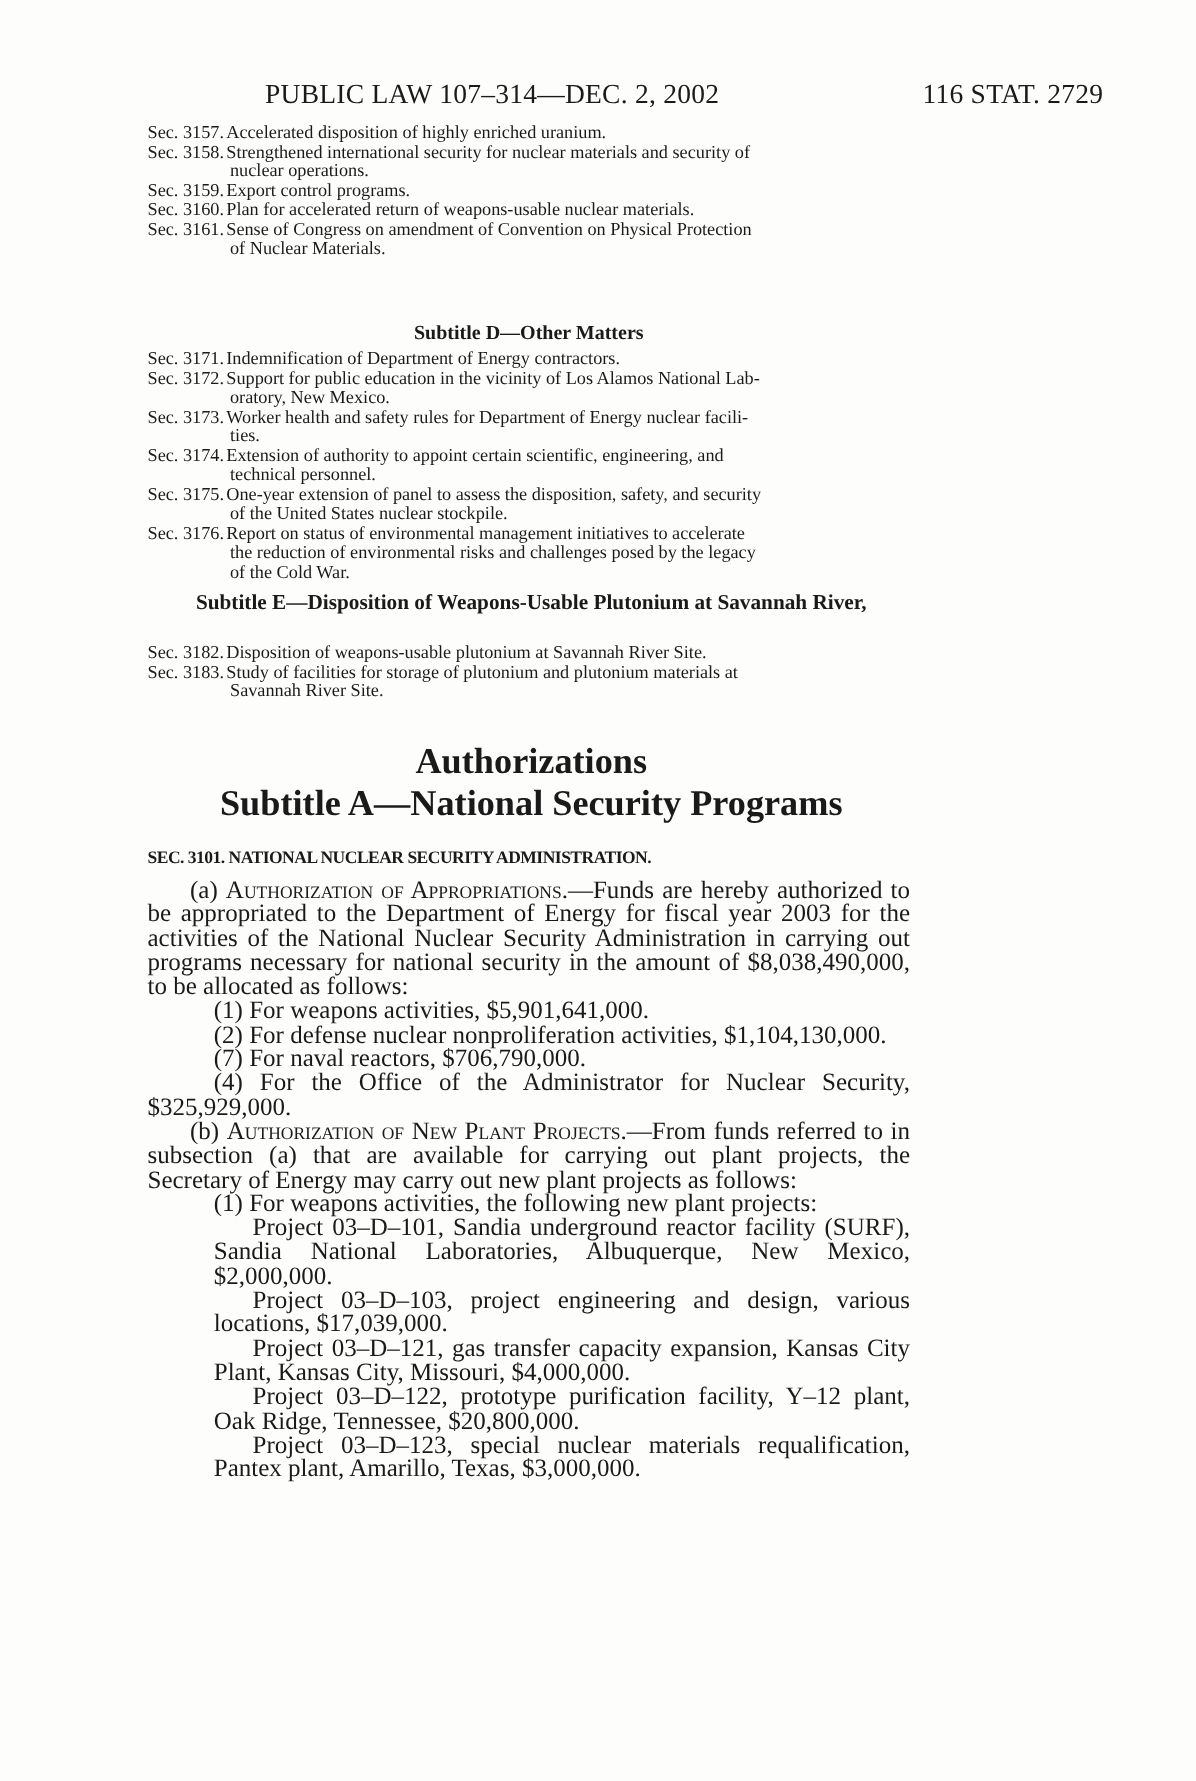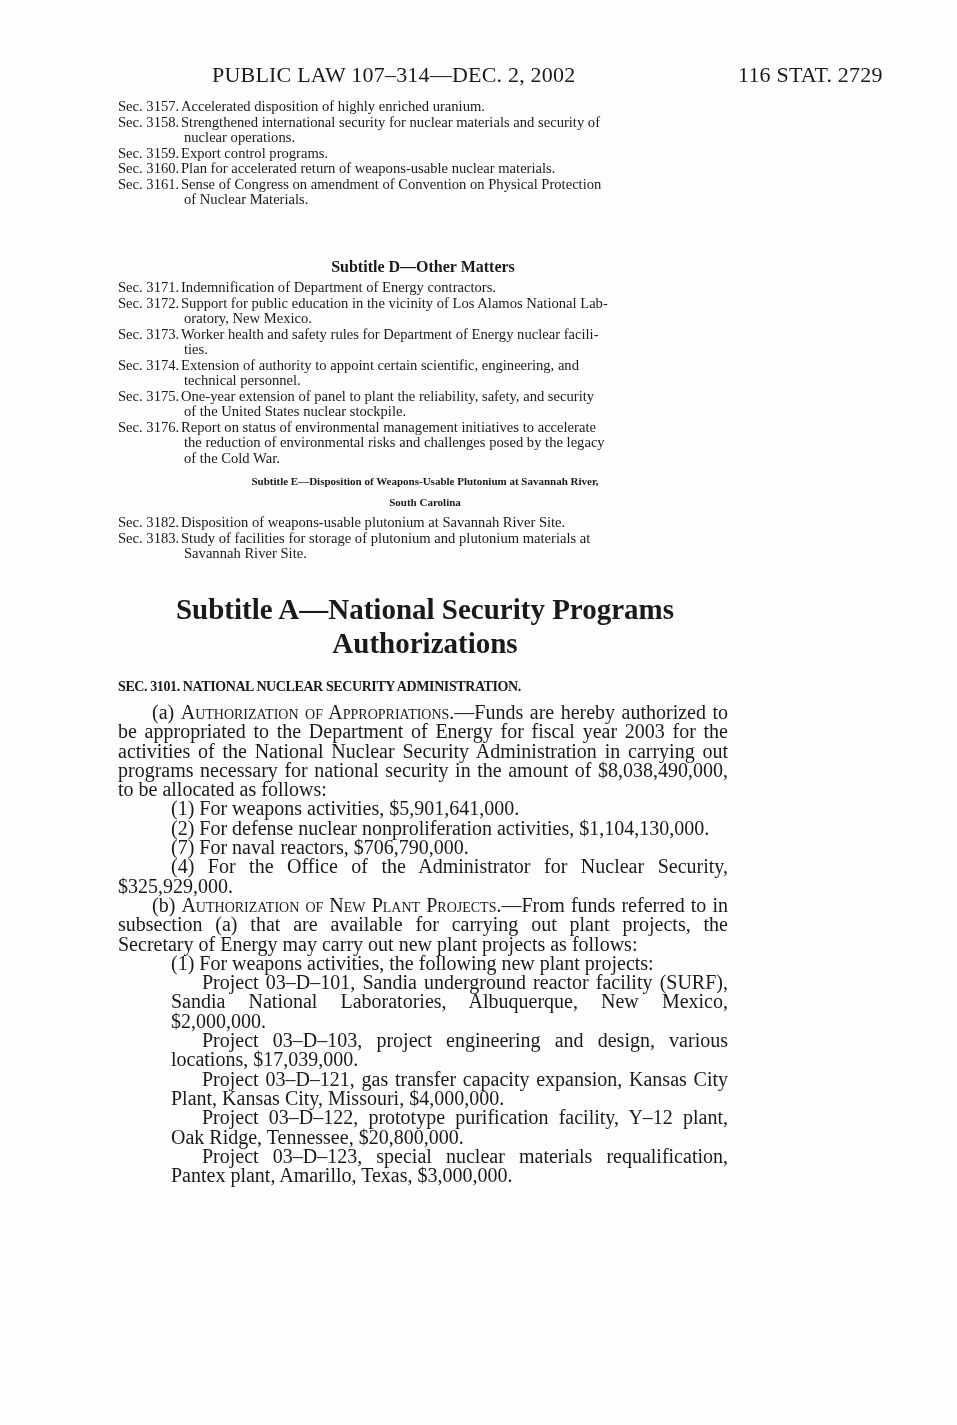--- a/index.html
+++ b/index.html
@@ -23,21 +23,21 @@
 
     .toc { position: absolute; left: 118px; width: 610px; font-size: 14.6px; line-height: 15.5px; }
     .toc-entry { display: flex; margin: 0; justify-content: center; }
     .toc-entry .secnum { width: 63px; flex: none; white-space: nowrap; }
     .toc-entry .sectext { flex: 1; text-align: justify; }
     .toc-entry .sectext .cont { display: block; padding-left: 3px; }
 
     .toc-block-1 { top: 99px; }
     .subtitle-d { position: absolute; top: 258px; left: 118px; width: 610px; text-align: center; font-weight: bold; font-size: 16px; }
     .toc-block-2 { top: 280px; }
-    .subtitle-e { position: absolute; top: 471px; left: 100px; width: 650px; text-align: center; font-weight: bold; font-size: 11px; line-height: 21px; }
+    .subtitle-e { position: absolute; top: 471px; left: 100px; width: 650px; text-align: center; font-weight: bold; font-size: 17px; line-height: 21px; }
     .toc-block-3 { top: 515px; }
 
     .big-heading {
       position: absolute; top: 592px; left: 100px; width: 650px;
       text-align: center; font-weight: bold; font-size: 29px; line-height: 34px;
     }
     .sec-heading {
       position: absolute; top: 679px; left: 118px; width: 650px;
       font-weight: bold; font-size: 14px; letter-spacing: -0.4px;
     }
@@ -99,47 +99,46 @@
     <div class="toc-entry">
       <span class="secnum">Sec. 3173.</span>
       <span class="sectext"><span>Worker health and safety rules for Department of Energy nuclear facili-</span><span class="cont">ties.</span></span>
     </div>
     <div class="toc-entry">
       <span class="secnum">Sec. 3174.</span>
       <span class="sectext"><span>Extension of authority to appoint certain scientific, engineering, and</span><span class="cont">technical personnel.</span></span>
     </div>
     <div class="toc-entry">
       <span class="secnum">Sec. 3175.</span>
-      <span class="sectext"><span>One-year extension of panel to plant the reliability, safety, and security</span><span class="cont">of the United States nuclear stockpile.</span></span>
+      <span class="sectext"><span>One-year extension of panel to assess the disposition, safety, and security</span><span class="cont">of the United States nuclear stockpile.</span></span>
     </div>
     <div class="toc-entry">
       <span class="secnum">Sec. 3176.</span>
       <span class="sectext"><span>Report on status of environmental management initiatives to accelerate</span><span class="cont">the reduction of environmental risks and challenges posed by the legacy</span><span class="cont">of the Cold War.</span></span>
     </div>
   </div>
 
   <div class="subtitle-e">
     <div>Subtitle E—Disposition of Weapons-Usable Plutonium at Savannah River,</div>
-    <div>South Carolina</div>
   </div>
 
   <div class="toc toc-block-3">
     <div class="toc-entry">
       <span class="secnum">Sec. 3182.</span>
       <span class="sectext"><span>Disposition of weapons-usable plutonium at Savannah River Site.</span></span>
     </div>
     <div class="toc-entry">
       <span class="secnum">Sec. 3183.</span>
       <span class="sectext"><span>Study of facilities for storage of plutonium and plutonium materials at</span><span class="cont">Savannah River Site.</span></span>
     </div>
   </div>
 
   <div class="big-heading">
+    <div>Authorizations</div>
     <div>Subtitle A—National Security Programs</div>
-    <div>Authorizations</div>
   </div>
 
   <div class="sec-heading">SEC. 3101. NATIONAL NUCLEAR SECURITY ADMINISTRATION.</div>
 
   <div class="body-text">
     <p class="para-a"><span>(a) </span><span class="sc">Authorization of Appropriations.</span><span>—Funds are hereby authorized to be appropriated to the Department of Energy for fiscal year 2003 for the activities of the National Nuclear Security Administration in carrying out programs necessary for national security in the amount of $8,038,490,000, to be allocated as follows:</span></p>
     <p class="item">(1) For weapons activities, $5,901,641,000.</p>
     <p class="item">(2) For defense nuclear nonproliferation activities, $1,104,130,000.</p>
     <p class="item">(7) For naval reactors, $706,790,000.</p>
     <p class="item">(4) For the Office of the Administrator for Nuclear Security, $325,929,000.</p>

